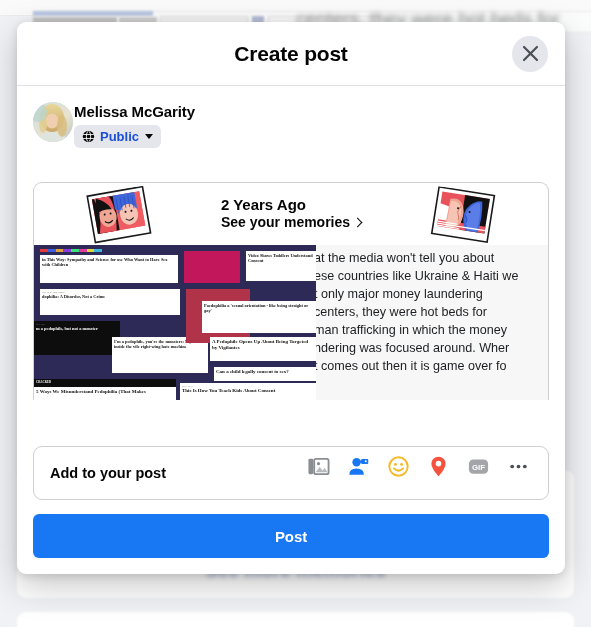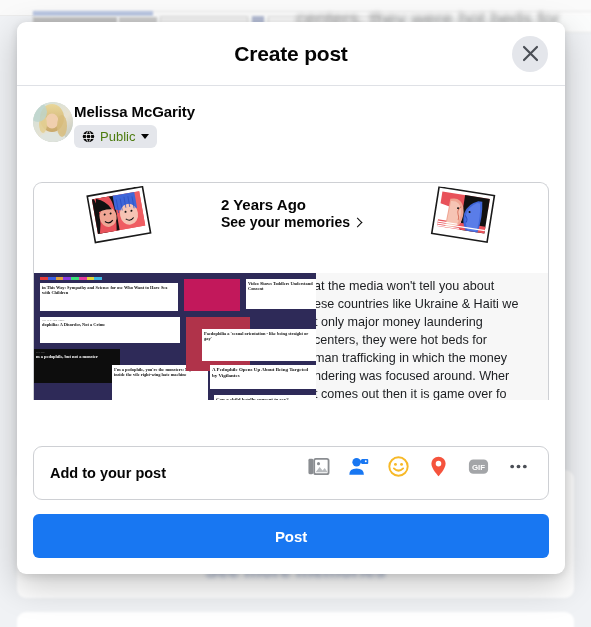--- a/index.html
+++ b/index.html
@@ -205,22 +205,22 @@
     gap: 5px;
     background: #e4e6eb;
     border: none;
     border-radius: 6px;
     padding: 4px 8px;
     cursor: pointer;
     align-self: flex-start;
   }
   .audience-label {
     font-size: 13px;
-    font-weight: 400;
-    color: #4d7c0f;
+    font-weight: 700;
+    color: #1d4ed8;
   }
   .caret {
     width: 0; height: 0;
     border-left: 4.5px solid transparent;
     border-right: 4.5px solid transparent;
     border-top: 5.5px solid #050505;
     margin-left: 1px;
   }
 
   
@@ -274,21 +274,20 @@
   .polaroid.right { right: 54px; transform: rotate(6deg); }
   .polaroid svg { display:block; width:100%; height:100%; }
 
   
   .attach-img {
     position: relative;
     height: 156px;
     overflow: hidden;
     background: #f9a8d4;
     display: flex;
-    margin-top: 28px;
   }
   .collage {
     position: relative;
     width: 282px;
     flex: 0 0 282px;
     background: #2e2a58;
     overflow: hidden;
   }
   .clip {
     position: absolute;

